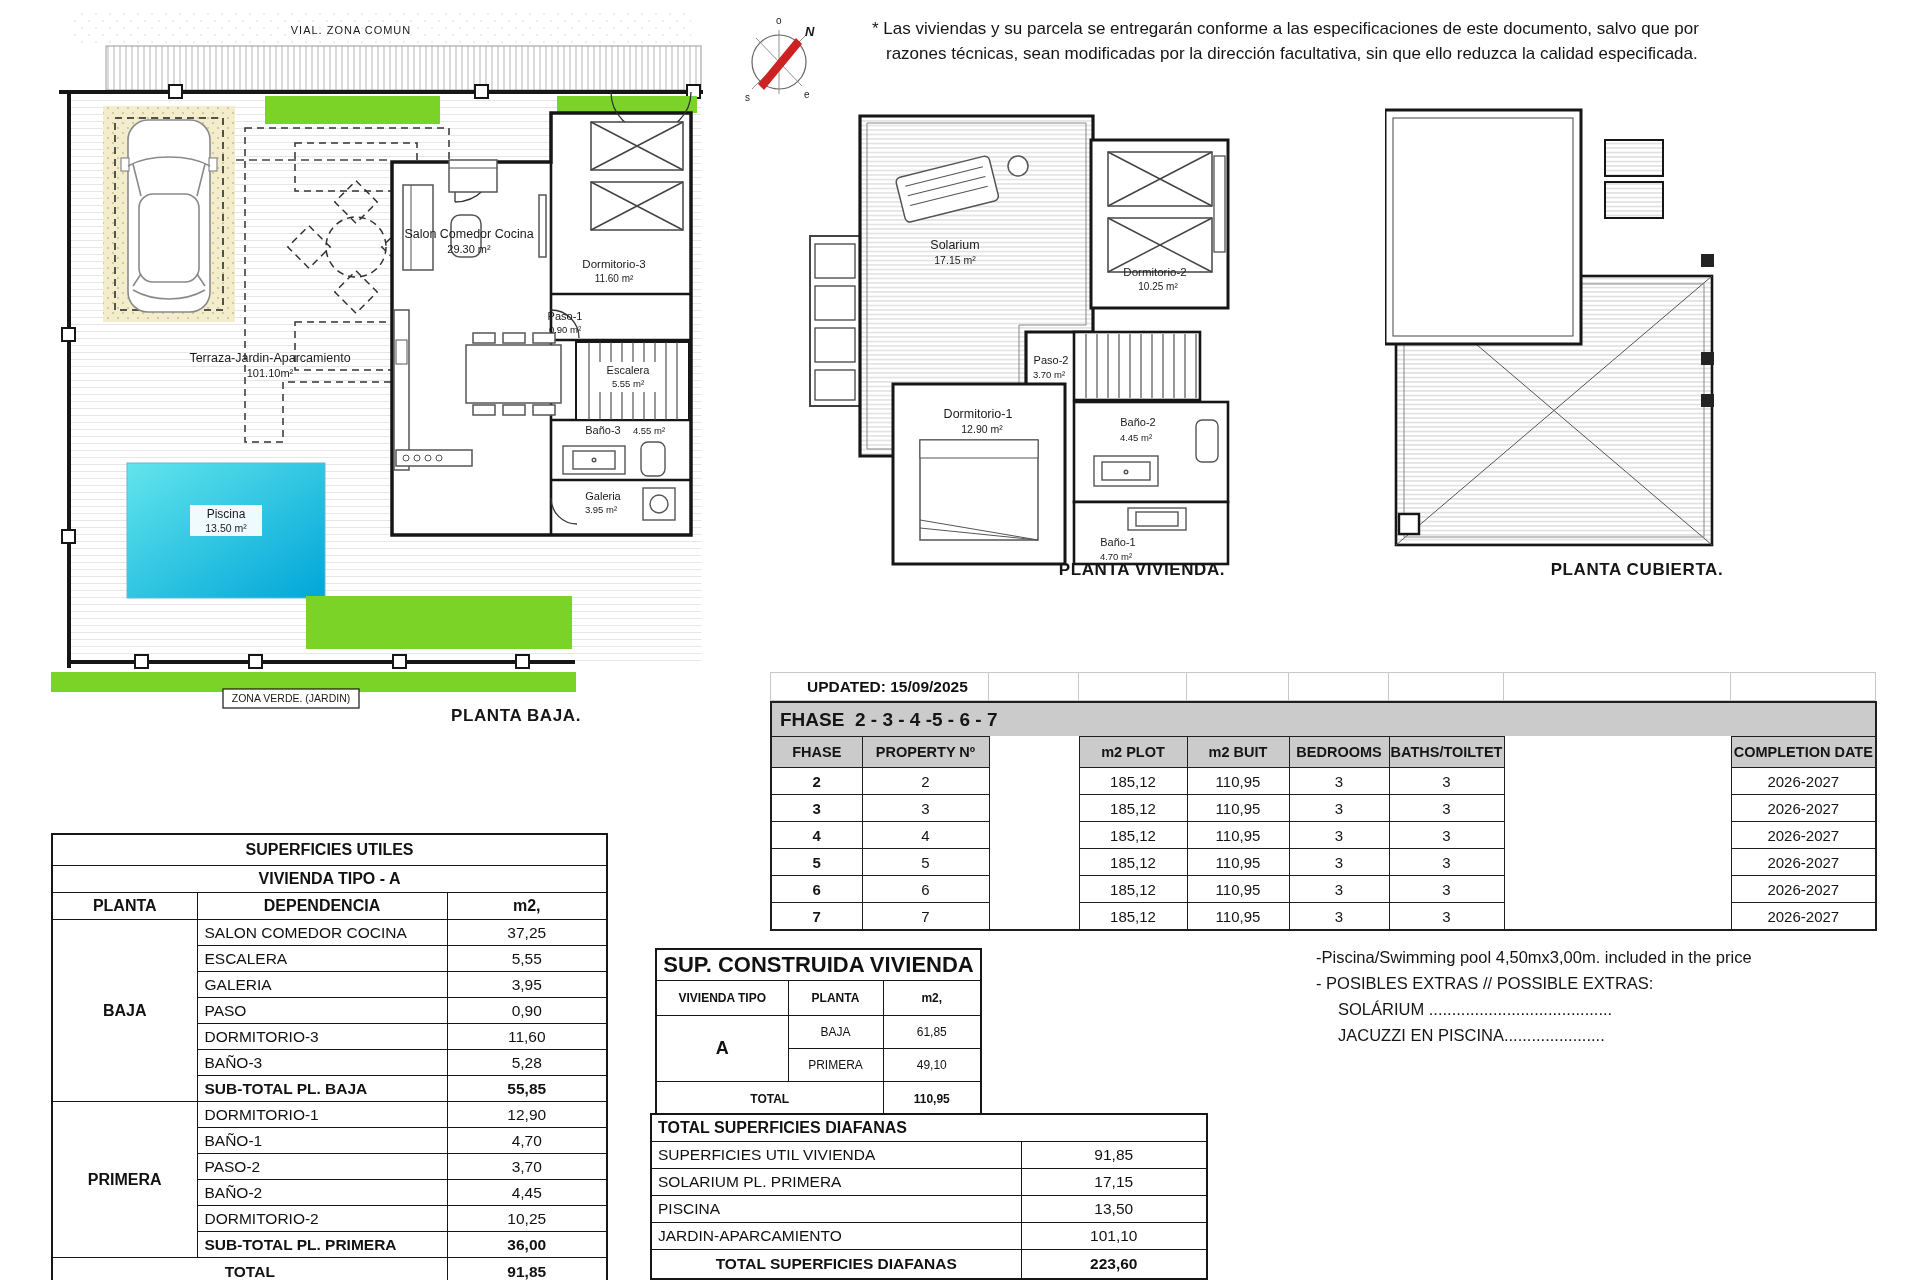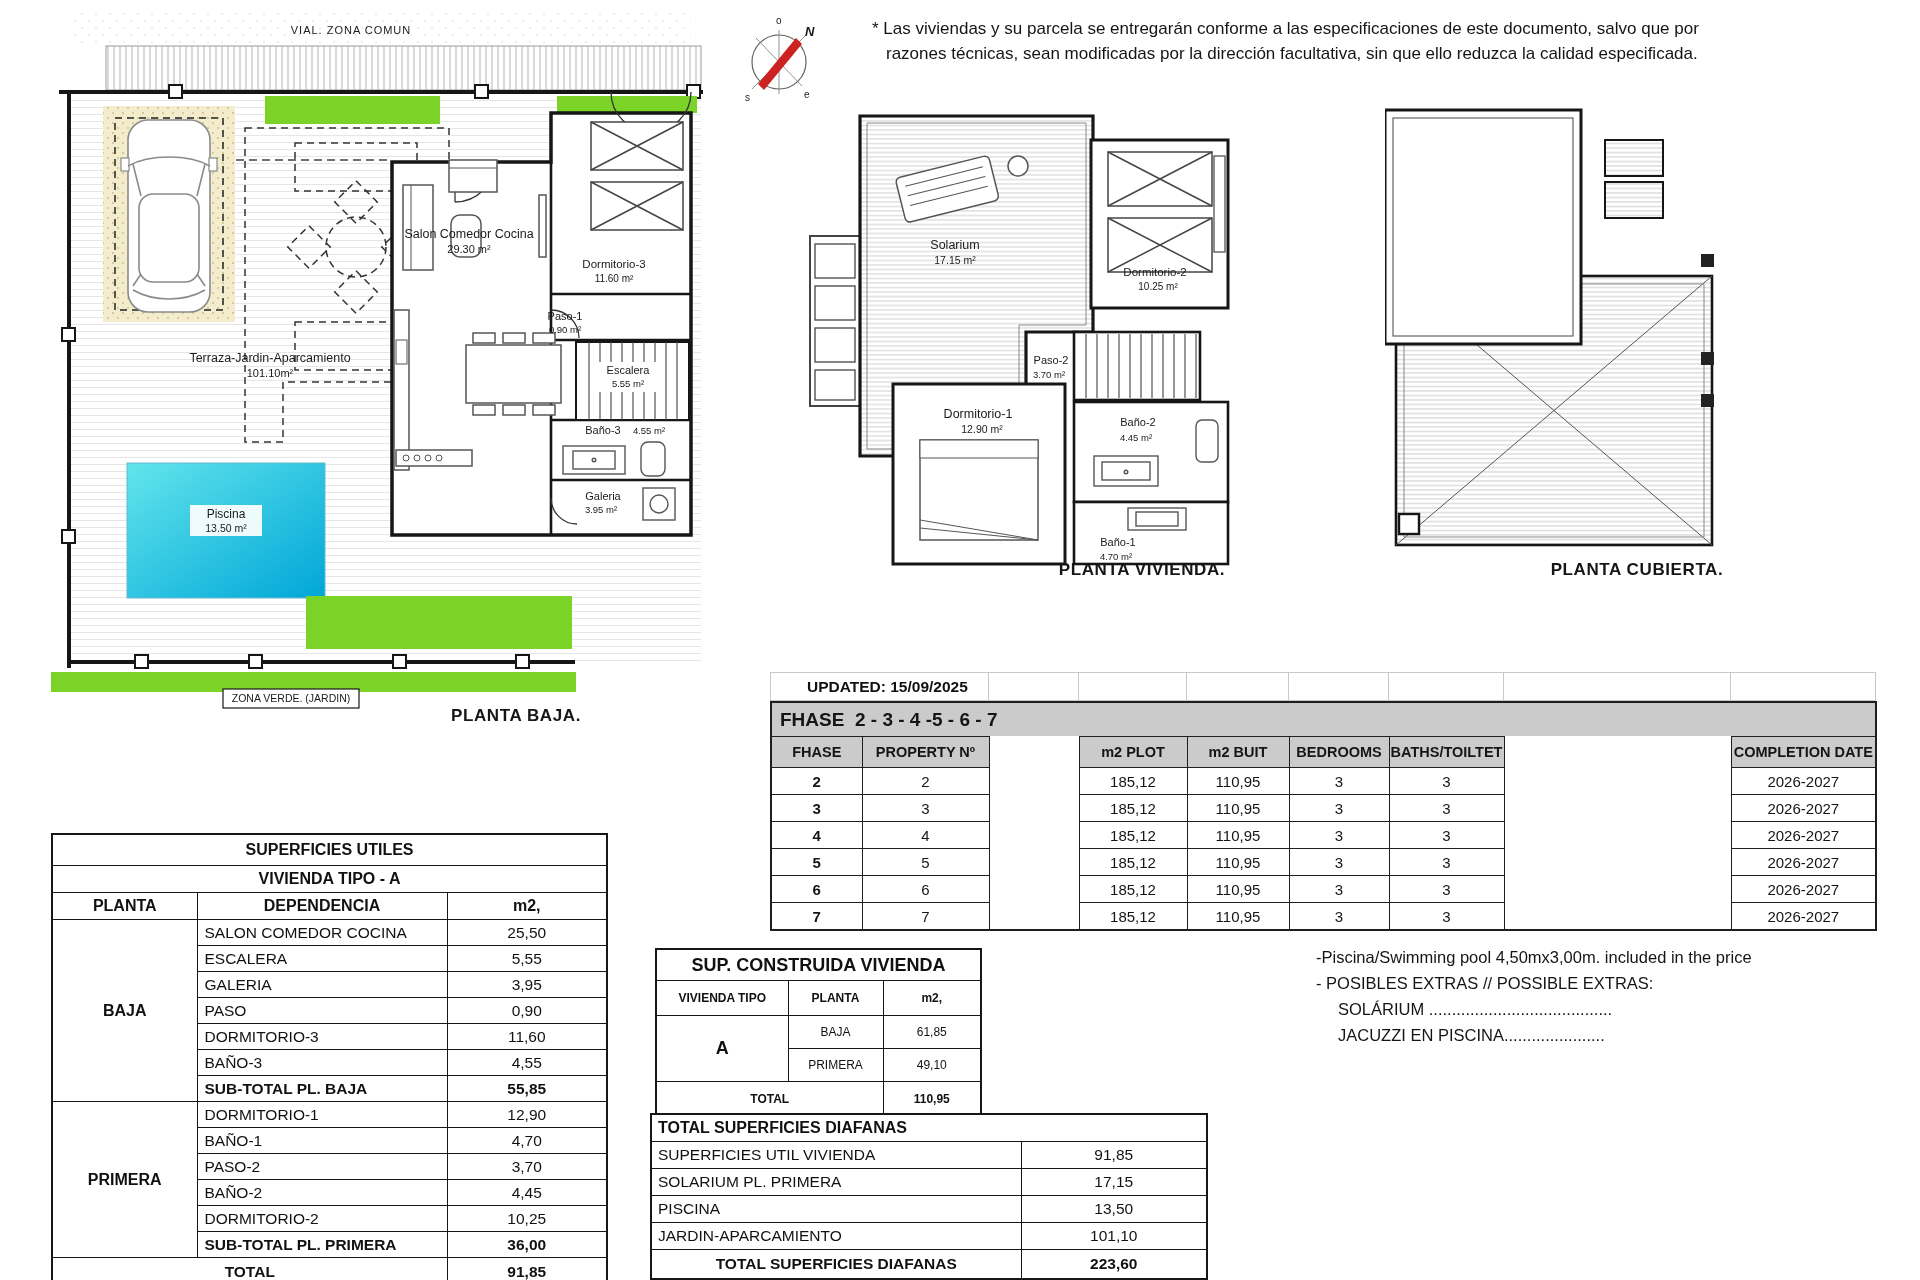--- a/index.html
+++ b/index.html
@@ -32,21 +32,21 @@
   #su .su-title{font-size:16px;font-weight:bold;height:30px;}
   #su .su-sub{font-size:16px;font-weight:bold;height:26px;}
   #su th{font-size:16px;height:26px;}
   #su td.dep{text-align:left;padding-left:7px;}
   #su td.planta{font-weight:bold;font-size:16px;}
   #su tr.sub td{font-weight:bold;}
   #su tr.total td{font-weight:bold;height:27px;}
   
   #sc{left:655px;top:948px;width:325px;border:2.5px solid #161616;}
   #sc th,#sc td{border:1.6px solid #161616;font-size:12px;text-align:center;}
-  #sc .sc-title{font-size:18px;font-weight:bold;height:30px;}
+  #sc .sc-title{font-size:22px;font-weight:bold;height:30px;}
   #sc th{height:34px;}
   #sc td{height:32px;}
   #sc td.tipo{font-weight:bold;font-size:18px;}
   #sc tr.total td{font-weight:bold;height:33px;}
   
   #sd{left:650px;top:1113px;width:556px;border:2.5px solid #161616;}
   #sd th,#sd td{border:1.6px solid #161616;font-size:15.5px;height:26px;text-align:left;padding-left:6px;}
   #sd .sd-title{font-weight:bold;font-size:16px;}
   #sd td.val{text-align:center;padding-left:0;}
   #sd tr.total td{font-weight:bold;text-align:center;padding-left:0;height:28px;}
@@ -477,41 +477,41 @@
       <tr>
         <th>PLANTA</th>
         <th>DEPENDENCIA</th>
         <th>m2,</th>
       </tr>
     </thead>
     <tbody id="su-body">
         <tr>
           <td class="planta" rowspan="7">BAJA</td>
           <td class="dep">SALON COMEDOR COCINA</td>
-          <td>25,50</td>
+          <td>37,25</td>
         </tr>
         <tr>
           <td class="dep">ESCALERA</td>
           <td>5,55</td>
         </tr>
         <tr>
           <td class="dep">GALERIA</td>
           <td>3,95</td>
         </tr>
         <tr>
           <td class="dep">PASO</td>
           <td>0,90</td>
         </tr>
         <tr>
           <td class="dep">DORMITORIO-3</td>
           <td>11,60</td>
         </tr>
         <tr>
           <td class="dep">BAÑO-3</td>
-          <td>4,55</td>
+          <td>5,28</td>
         </tr>
         <tr class="sub">
           <td class="dep">SUB-TOTAL PL. BAJA</td>
           <td>55,85</td>
         </tr>
         <tr>
           <td class="planta" rowspan="6">PRIMERA</td>
           <td class="dep">DORMITORIO-1</td>
           <td>12,90</td>
         </tr>

